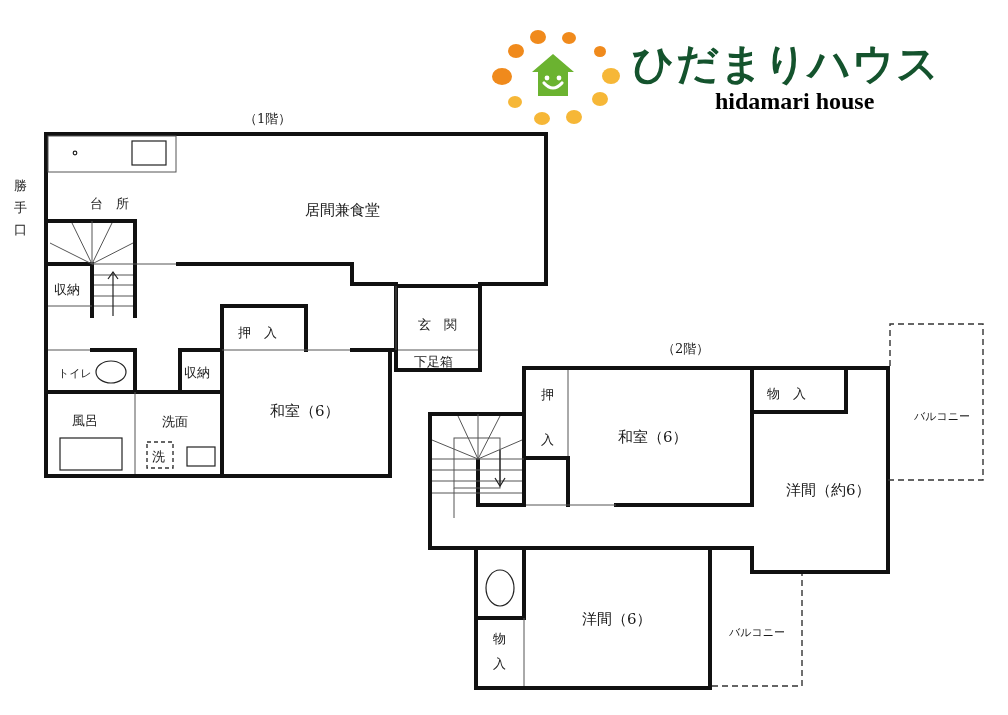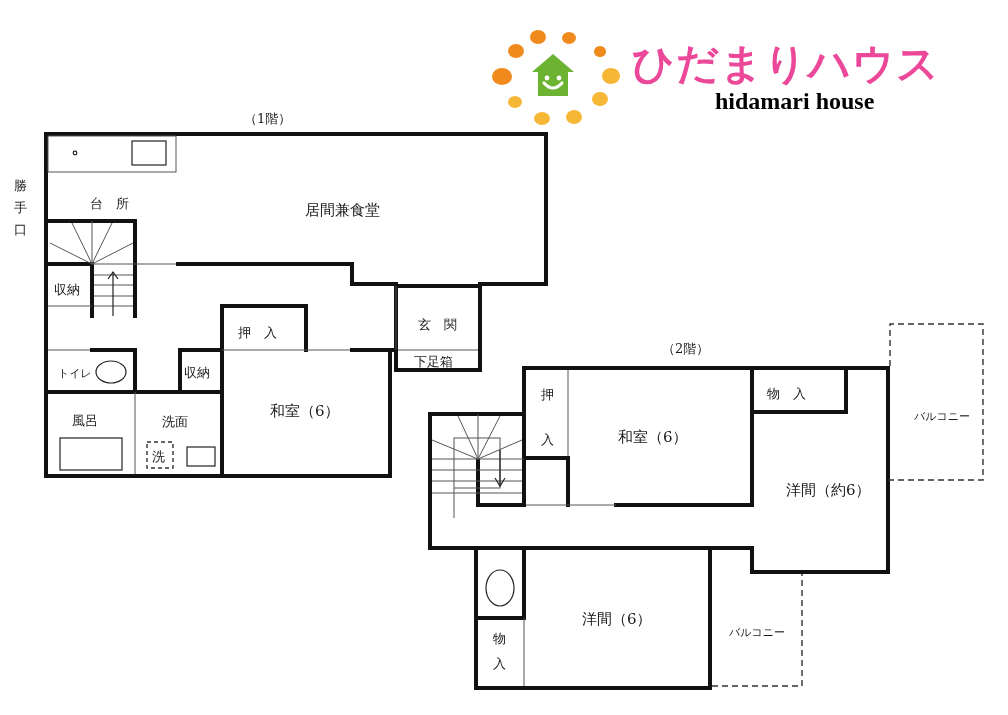--- a/index.html
+++ b/index.html
@@ -8,21 +8,21 @@
     #plan { position: absolute; left: 0; top: 0; }
     .wall { stroke: #111; stroke-width: 4; fill: none; stroke-linecap: square; }
     .thin { stroke: #222; stroke-width: 1.2; fill: none; }
     .faint { stroke: #555; stroke-width: 1; fill: none; }
     .dash { stroke: #333; stroke-width: 1.4; fill: none; stroke-dasharray: 6 4; }
     .lbl { font-family: "DejaVu Serif", serif; font-size: 15px; fill: #1a1a1a; }
     .lbl-sm { font-family: "DejaVu Serif", serif; font-size: 13px; fill: #1a1a1a; }
     .lbl-xs { font-family: "DejaVu Sans", sans-serif; font-size: 11px; fill: #1a1a1a; }
     .logo { position: absolute; left: 486px; top: 24px; width: 490px; height: 104px; }
     .logo-jp { position: absolute; left: 146px; top: 12px; font-family: Liberation Mono, monospace;
-               font-weight: bold; font-size: 42px; color: #ec4899; letter-spacing: 1px; white-space: nowrap; }
+               font-weight: bold; font-size: 42px; color: #14532d; letter-spacing: 1px; white-space: nowrap; }
     .logo-en { position: absolute; left: 198px; top: 64px; font-family: Liberation Serif, serif;
                font-weight: bold; font-size: 24px; color: #000000; white-space: nowrap; margin-left: 31px; }
     .dot { position: absolute; border-radius: 50%; }
     .house { position: absolute; left: 44px; top: 28px; width: 46px; height: 46px; }
   </style>
 </head>
 <body>
 
 <div class="logo">
   <div class="dot" style="left:44px;top:6px;width:16px;height:14px;background:#f08a1c;"></div>

